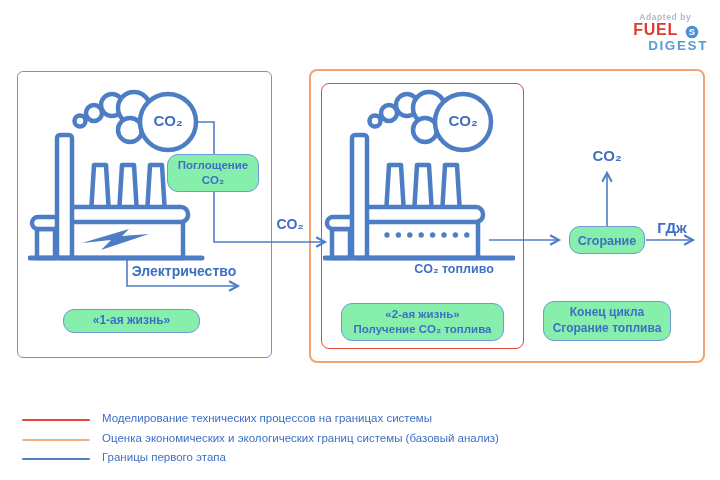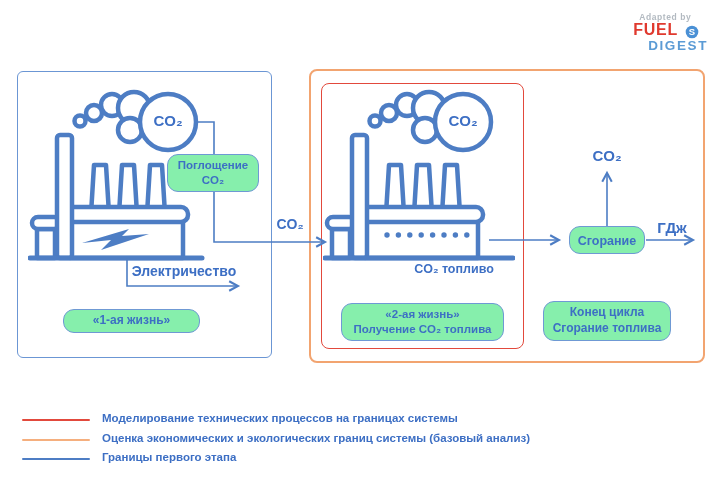--- a/index.html
+++ b/index.html
@@ -39,21 +39,21 @@
           line-height:1.32; padding:3px 2px; z-index:5; }
   .bbox.absorb  { left:167px; top:154px; width:92px;  font-size:11.5px; }
   .bbox.burn    { left:569px; top:226px; width:76px;  height:28px; line-height:22px; font-size:12.5px; }
   .bbox.life1   { left:63px;  top:309px; width:137px; }
   .bbox.life2   { left:341px; top:303px; width:163px; font-size:11.5px; }
   .bbox.endbox  { left:543px; top:301px; width:128px; }
 
   
   .legend-row { position:absolute; left:0; height:16px; }
   .legend-swatch { position:absolute; left:22px; width:68px; height:2px; border-radius:1px; }
-  .legend-label  { position:absolute; left:102px; top:-7px; color:#3d6fc4; font-weight:bold;
+  .legend-label  { position:absolute; left:102px; top:-7px; color:#3d6fc4; font-weight:normal;
                    font-size:11.5px; white-space:nowrap; }
 </style>
 </head>
 <body>
 
 <div id="canvas">
 
   <div class="logo">
     <div class="adapted">Adapted by</div>
     <div class="fuelrow">

